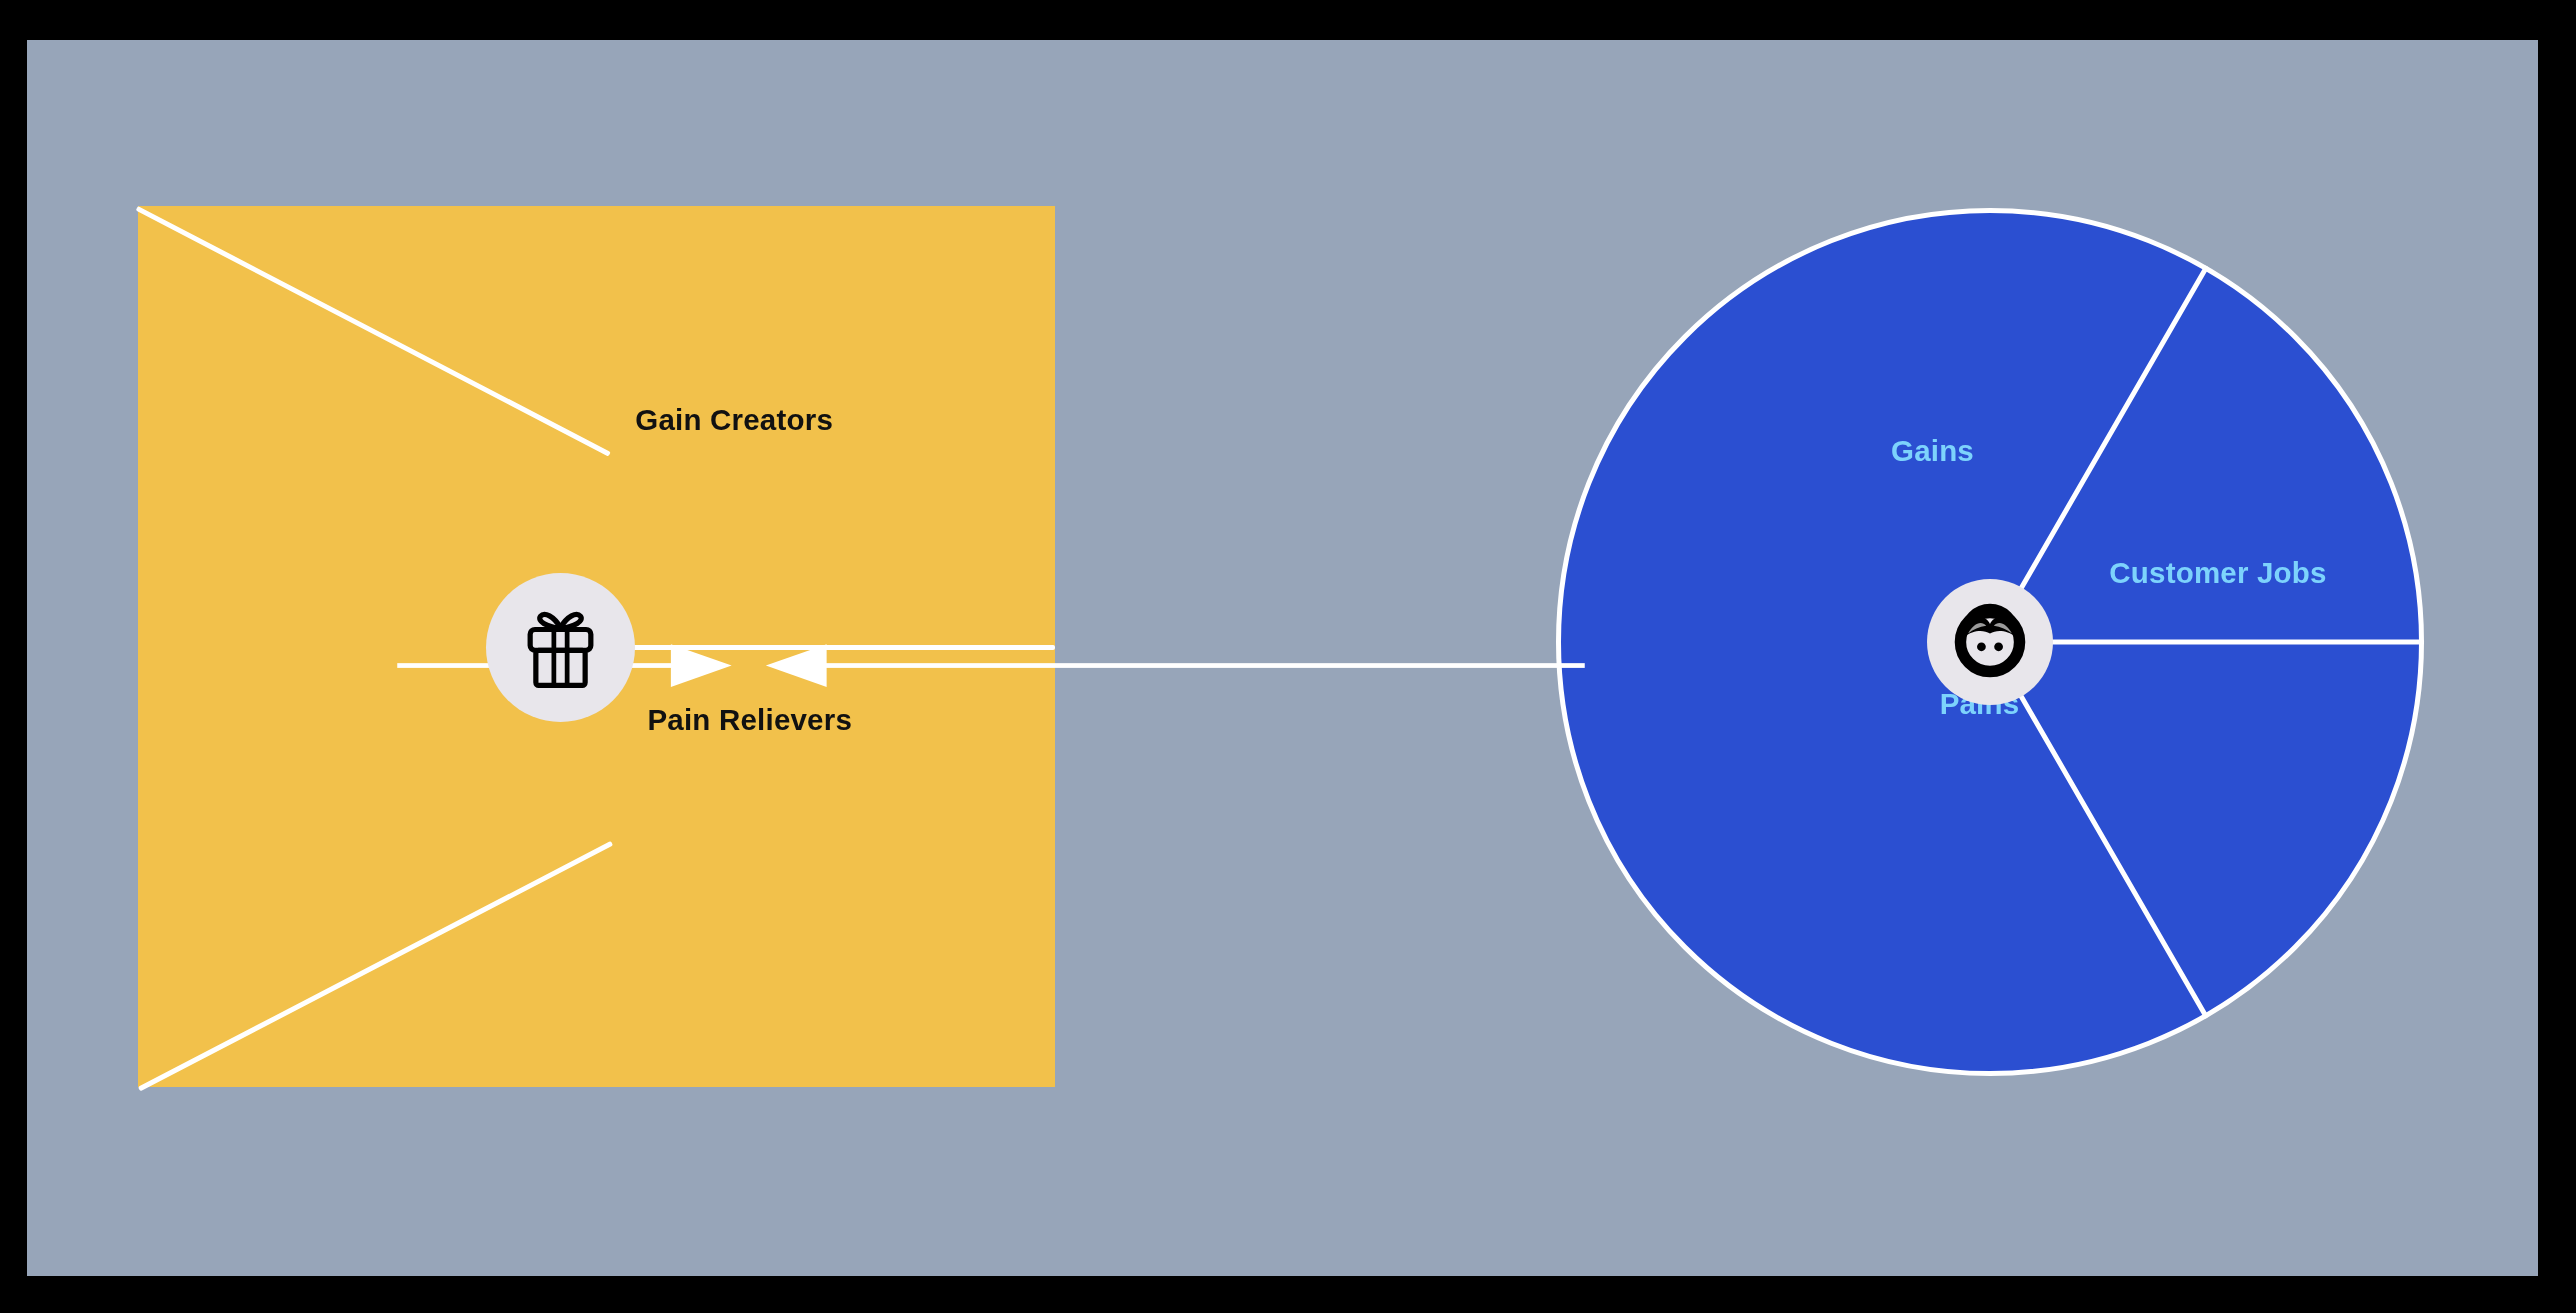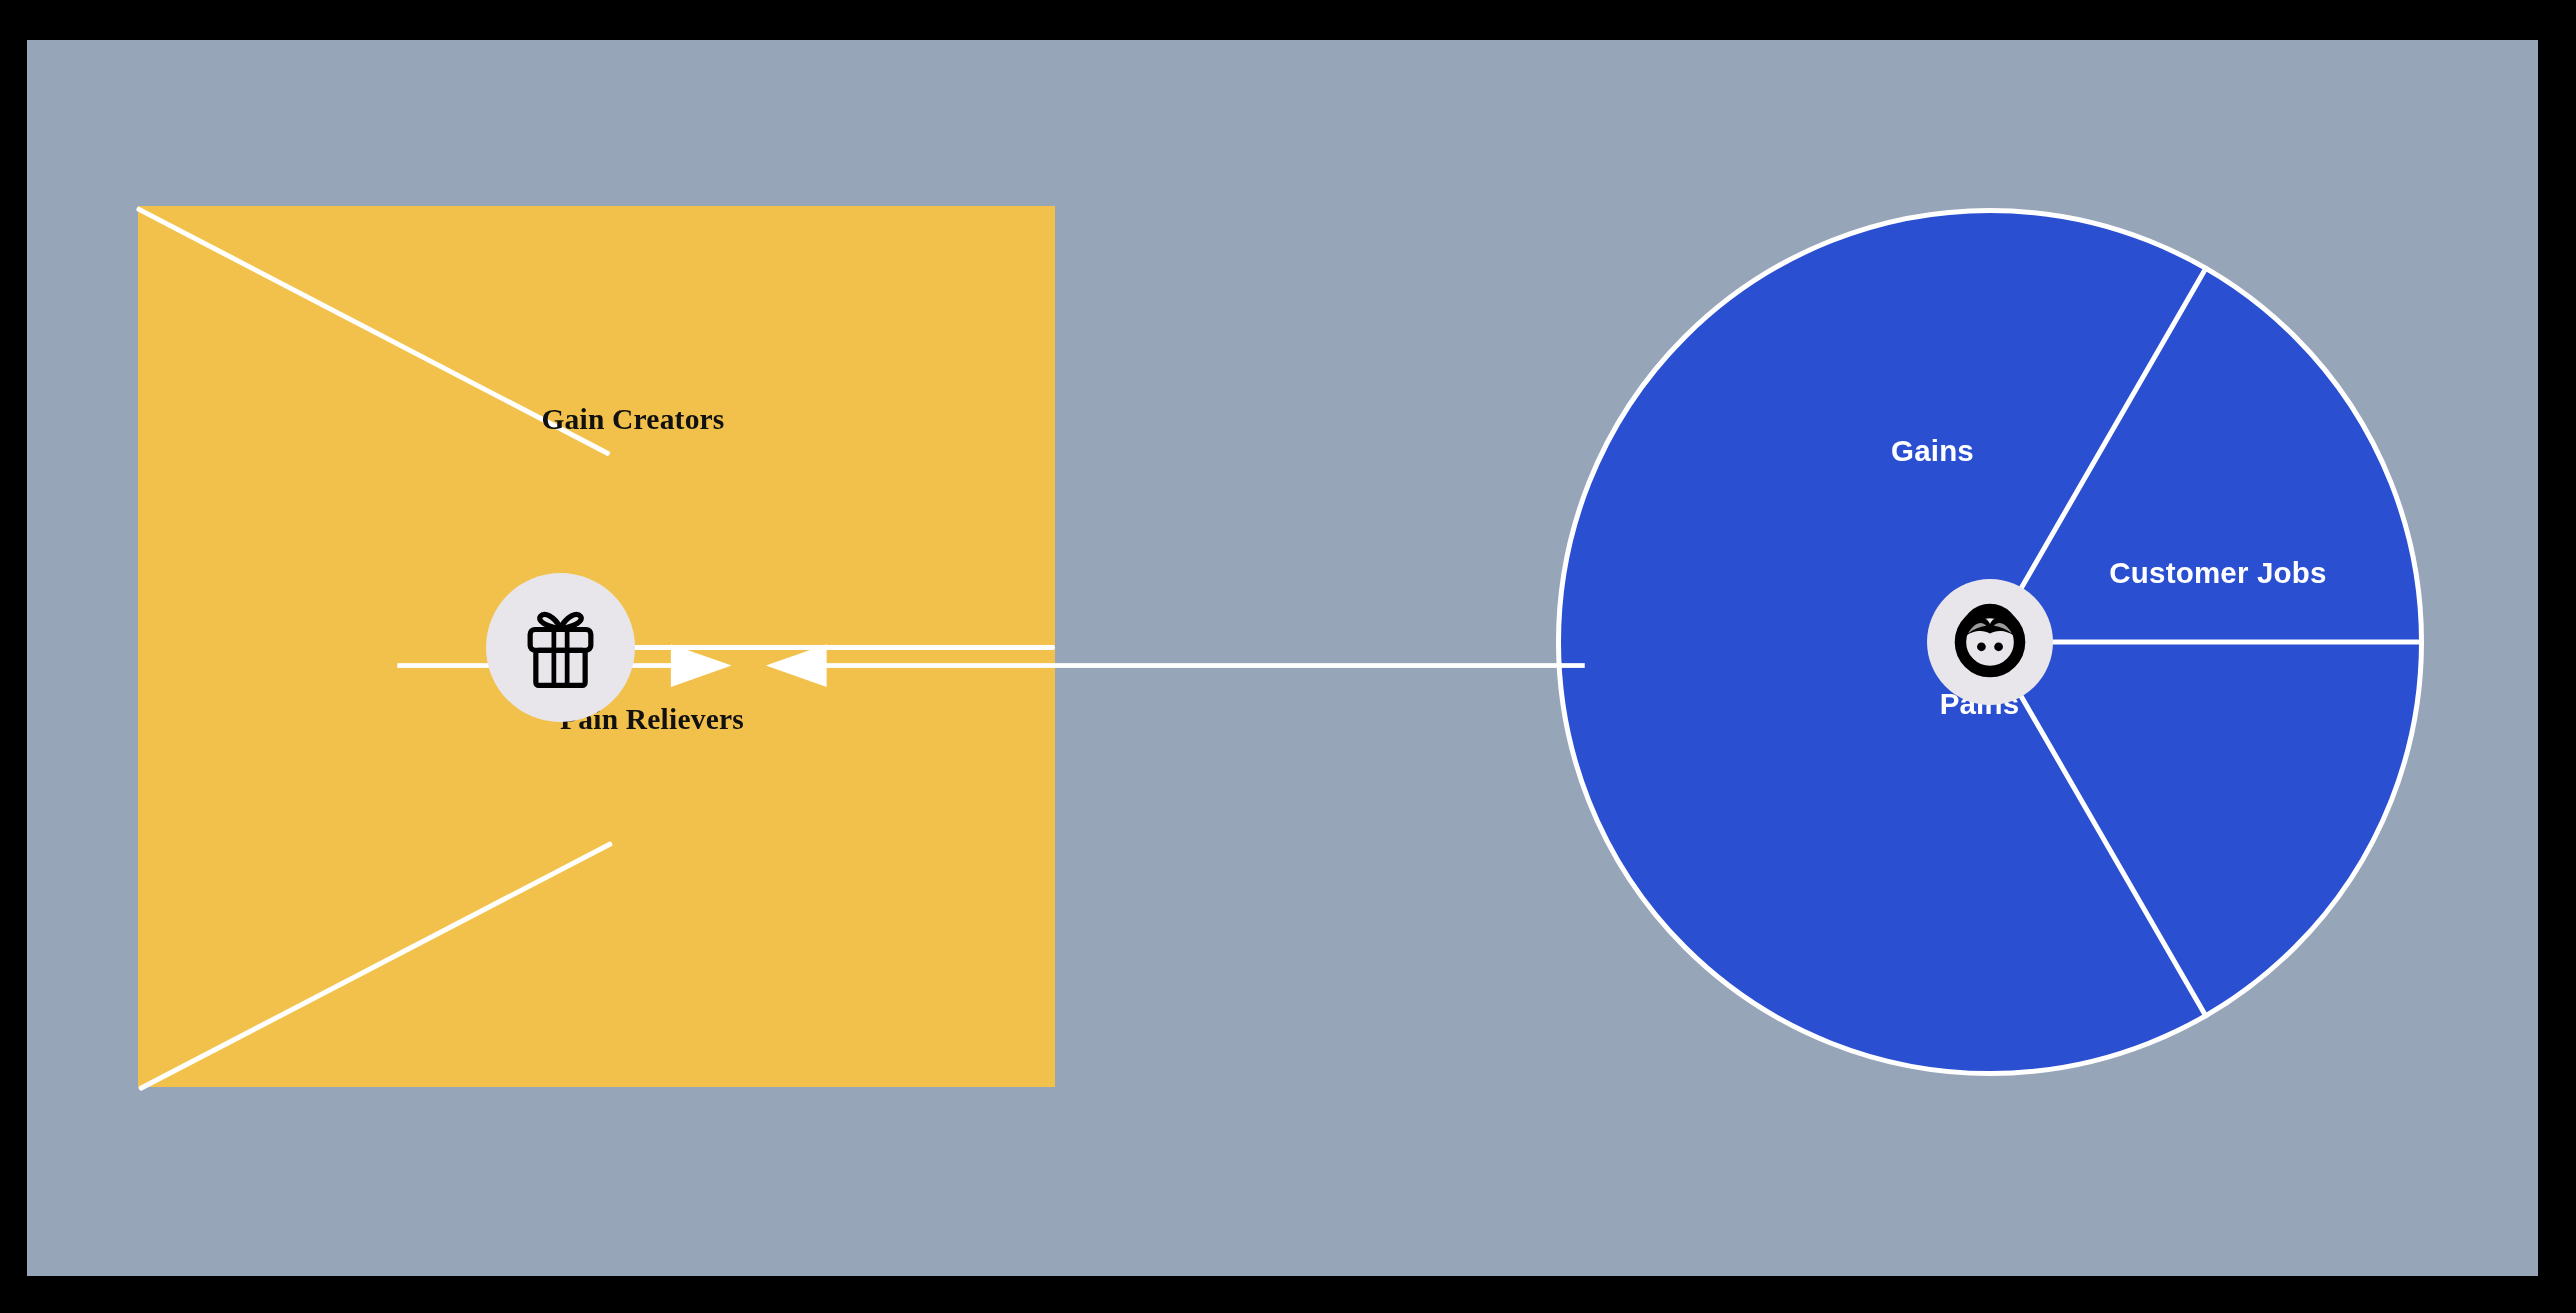--- a/index.html
+++ b/index.html
@@ -49,24 +49,23 @@
     height: 4.8px;
     border-radius: 1.9px;
   }
 
   .vp-label {
     position: absolute;
     color: #111111;
     font-weight: bold;
     font-size: 29.5px;
     line-height: 1.28;
-    text-align: center;
+    text-align: right;
     white-space: pre-line;
     letter-spacing: 0.2px;
-    font-family: Liberation Serif, serif;
   }
   #label-gain-creators {
     left: 295px;
     top: 195px;
     width: 400px;
   }
   #label-products-services {
     left: 4.8px;
     top: 333px;
     width: 314px;
@@ -111,21 +110,21 @@
     height: 4.8px;
     width: 434px;
     left: 50%;
     top: 50%;
     transform-origin: 0 50%;
     border-radius: 1.9px;
   }
 
   .cc-label {
     position: absolute;
-    color: #ffffff;
+    color: #7dd3fc;
     font-weight: bold;
     font-size: 29.5px;
     letter-spacing: 0.2px;
     text-align: center;
     white-space: nowrap;
   }
   #label-gains      { left: 286px; top: 221px; width: 171px; }
   #label-customer-jobs { left: 514px; top: 343px; width: 286px; text-align: center; }
   #label-pains      { left: 333px; top: 474px; width: 171px; }
 

